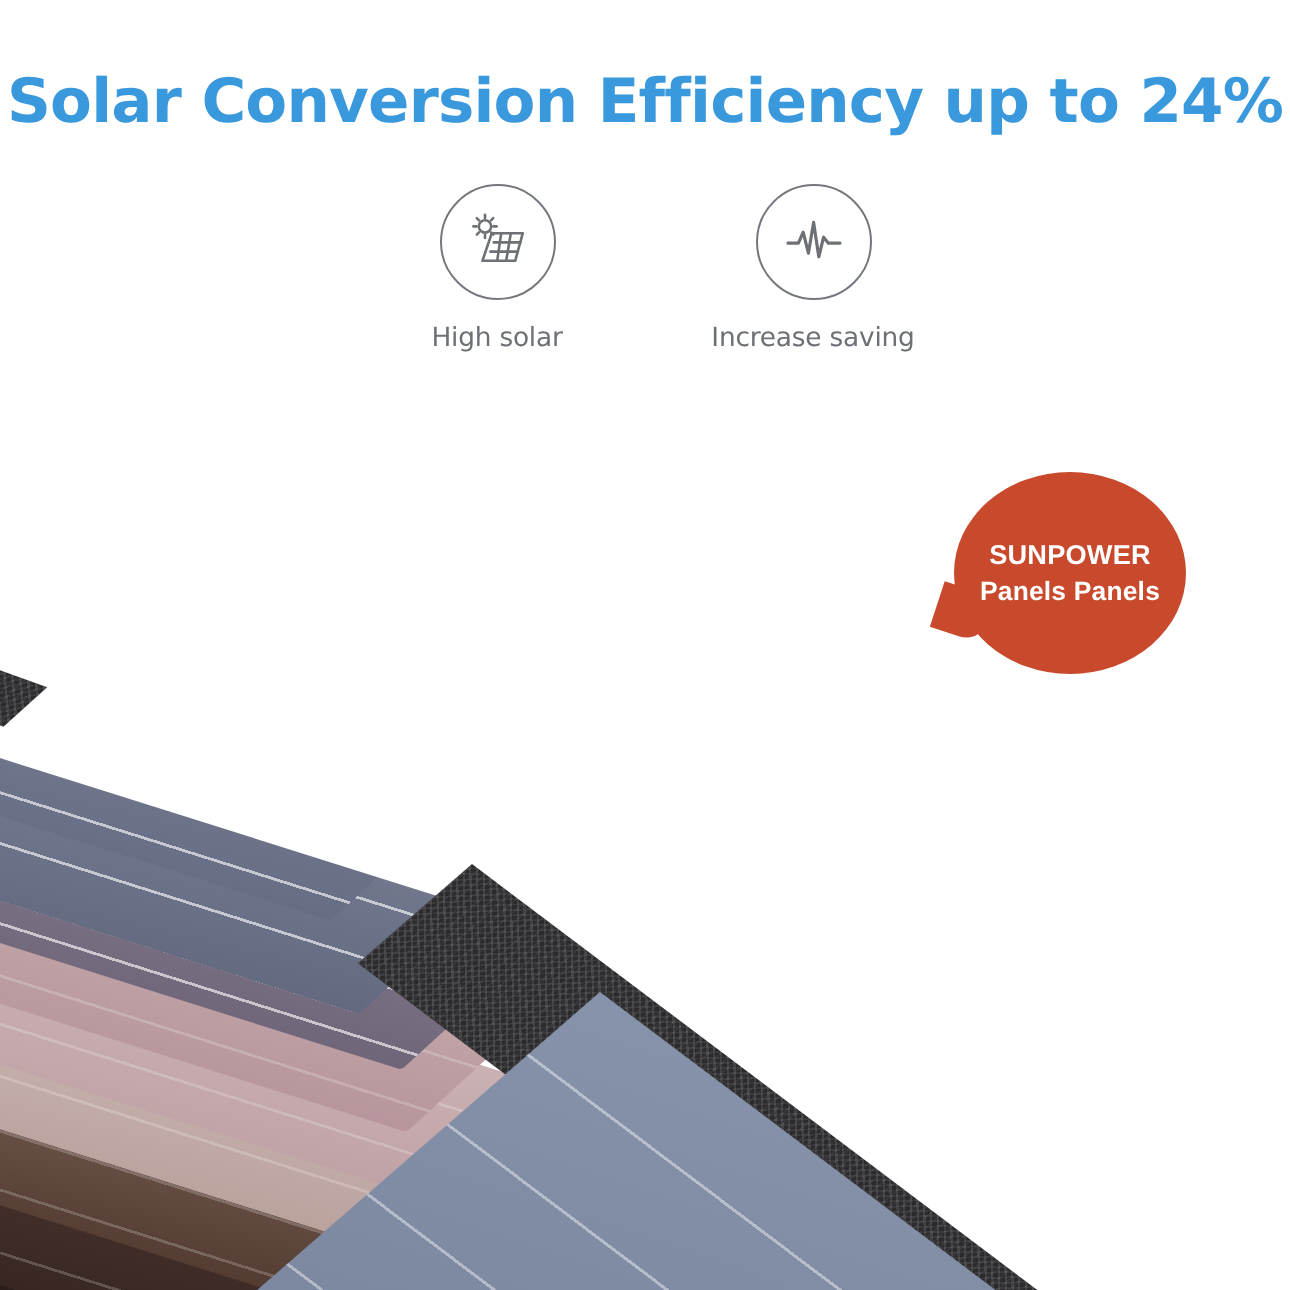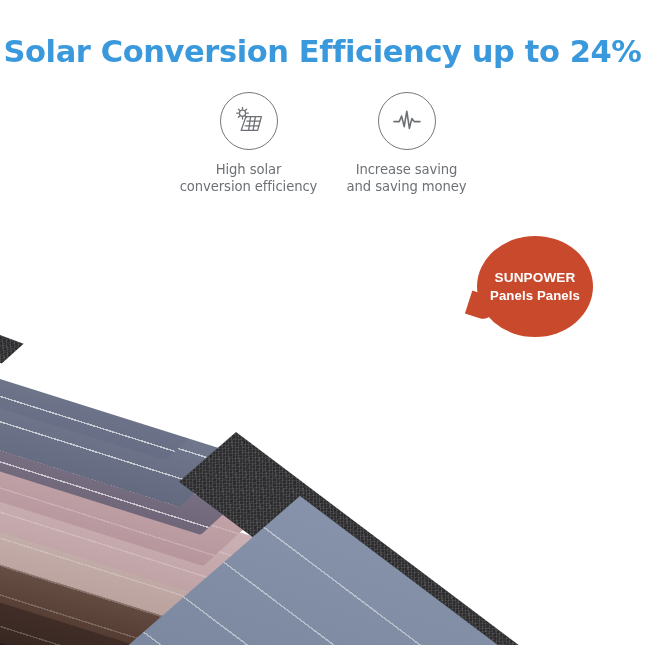--- a/index.html
+++ b/index.html
@@ -212,35 +212,33 @@
             <path d="M13.9 12.6 L29.4 12.6 L25.6 26.4 L9.2 26.4 Z"></path>
             <path d="M14.9 17.2 L28.2 17.2"></path>
             <path d="M13.2 21.8 L26.9 21.8"></path>
             <path d="M18.6 12.6 L16.6 26.4"></path>
             <path d="M23.4 12.6 L21.1 26.4"></path>
           </svg>
         </span>
       </div>
       <div class="feature-label">
         <div>High solar</div>
-        <div>conversion efficiency</div>
       </div>
     </div>
 
     <div class="feature f1">
       <div class="icon-circle">
         <span>
           <svg width="34" height="34" viewBox="0 0 34 34" fill="none" stroke="#6d7176" stroke-width="1.6" stroke-linecap="round" stroke-linejoin="round">
             <path d="M4 17.6 L9.2 17.6 L11.6 12.1 L14.2 22.6 L16.8 7.2 L19.4 24.4 L21.8 14.6 L24.2 17.6 L30 17.6"></path>
           </svg>
         </span>
       </div>
       <div class="feature-label">
         <div>Increase saving</div>
-        <div>and saving money</div>
       </div>
     </div>
 
 
 
   </div>
 
   <div class="stage">
     <div class="layerwrap">
 

